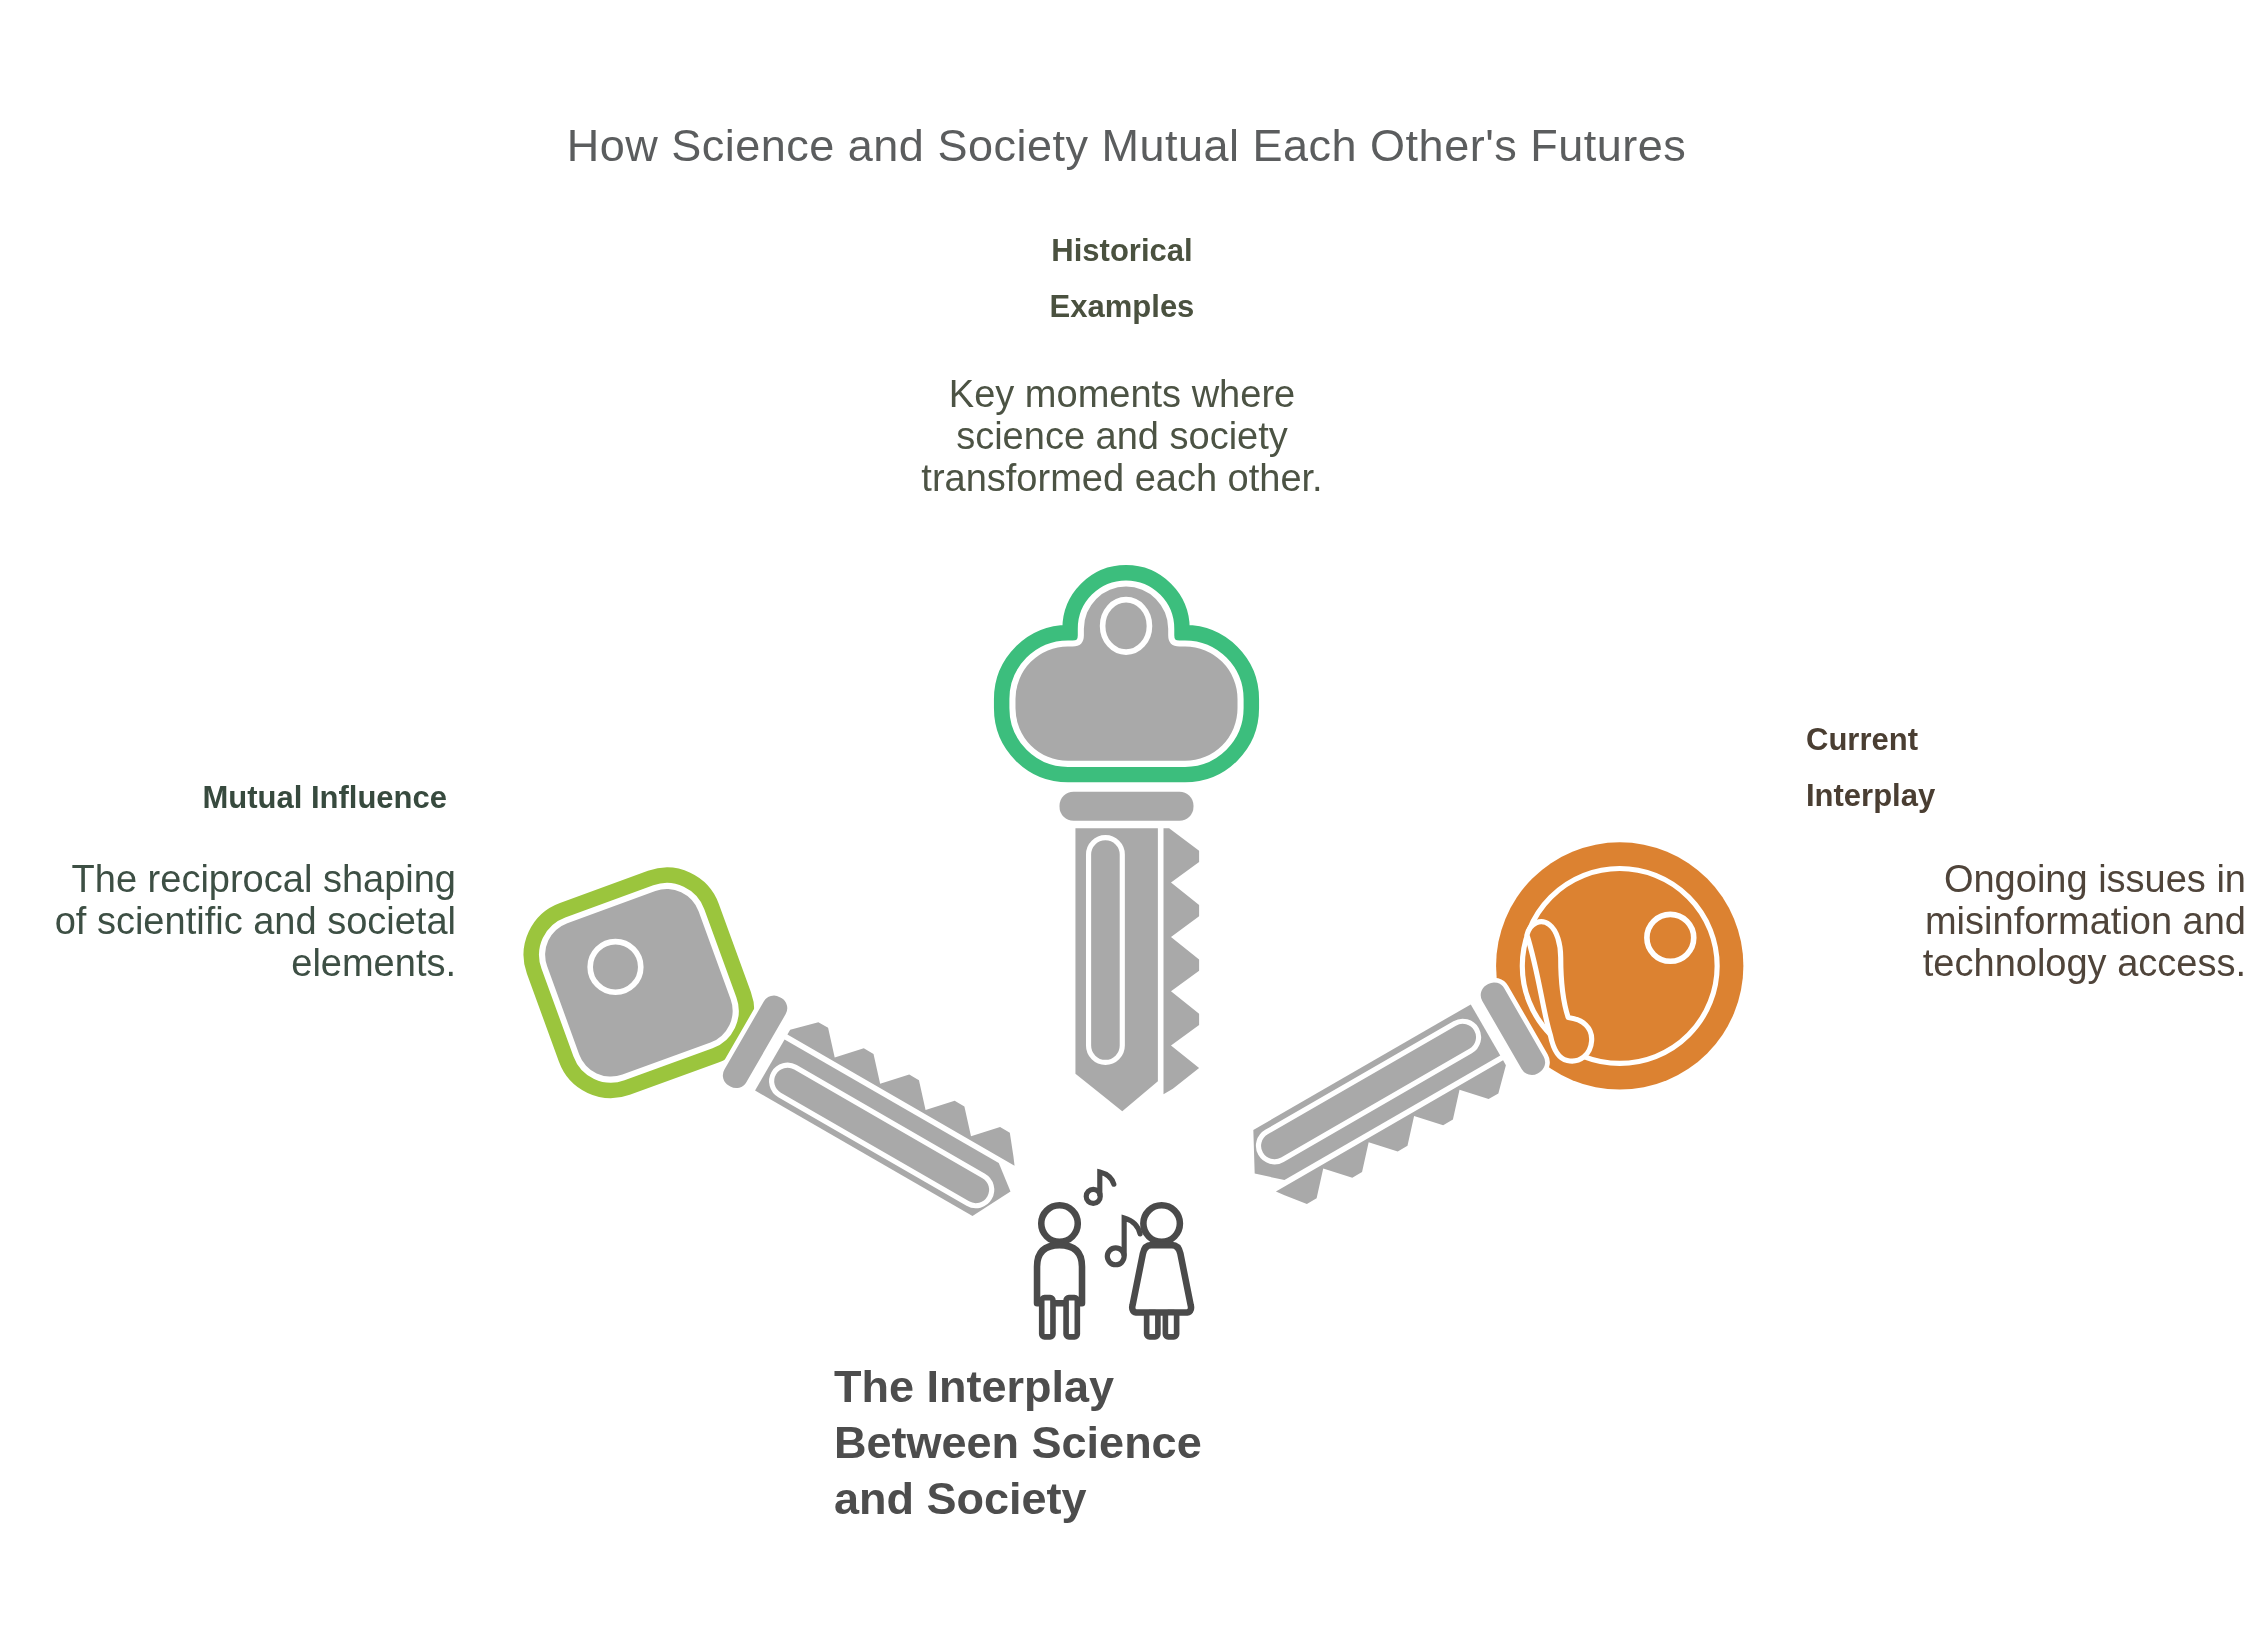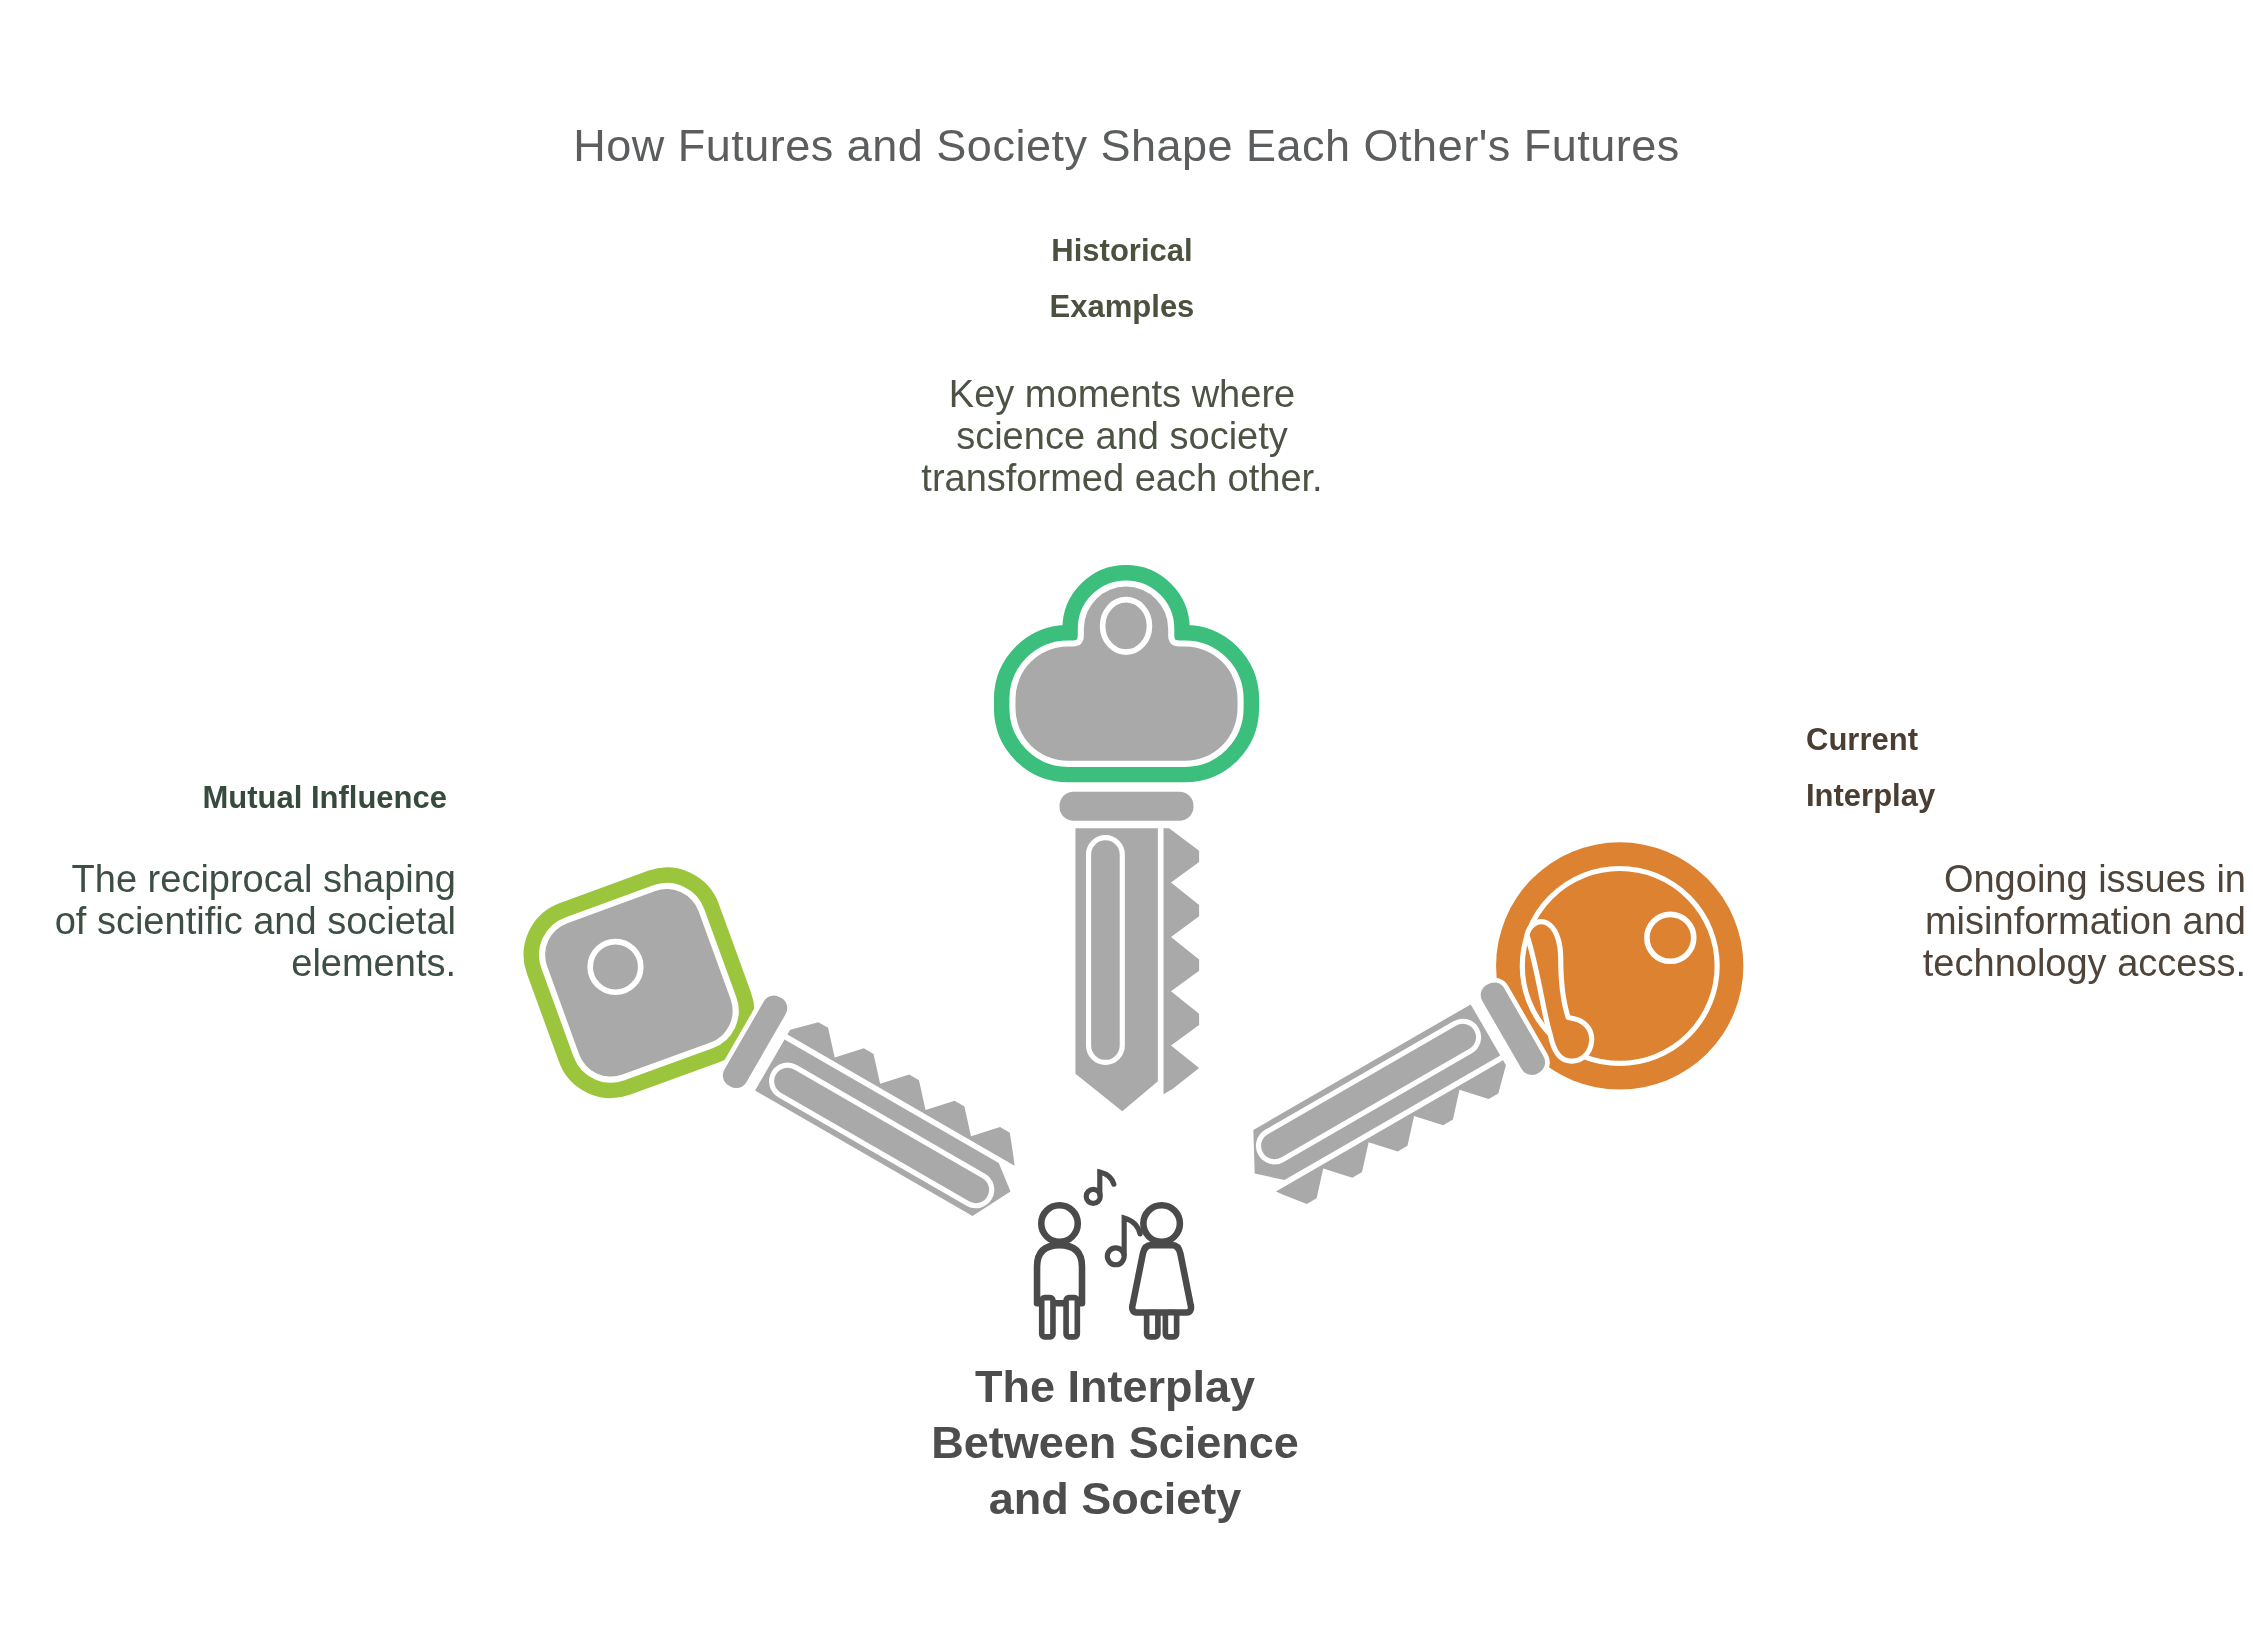--- a/index.html
+++ b/index.html
@@ -19,21 +19,21 @@
     letter-spacing:0.5px;
   }
   .node-heading{font-weight:700;font-size:31px;line-height:56px;}
   .node-desc{font-weight:400;font-size:38px;line-height:42px;}
   #hist-heading{left:841px;top:223px;width:562px;text-align:center;color:var(--c-historical-heading,#4a513f);}
   #hist-desc{left:841px;top:373px;width:562px;text-align:center;color:var(--c-historical-body,#4c5344);}
   #mutual-heading{left:0;top:770px;width:447px;text-align:right;color:var(--c-mutual-heading,#374a3e);}
   #mutual-desc{left:9px;top:858px;width:447px;text-align:right;color:var(--c-mutual-body,#3d4f44);}
   #current-heading{left:1806px;top:712px;width:440px;text-align:left;color:var(--c-current-heading,#4a3e32);}
   #current-desc{left:1806px;top:858px;width:440px;text-align:right;color:var(--c-current-body,#4f443a);}
-  #center-heading{left:834px;top:1359px;width:562px;text-align:center;font-size:45px;color:var(--c-center-heading,#4d4d4d);}
+  #center-heading{left:834px;top:1359px;width:562px;text-align:left;font-size:45px;color:var(--c-center-heading,#4d4d4d);}
   svg{position:absolute;left:0;top:0;}
   .fill-gray{fill:var(--c-key-gray,#a9a9a9);}
   .band-emerald{fill:none;stroke:var(--c-emerald,#3cbe7d);stroke-width:46;stroke-linejoin:round;}
   .band-lime{fill:none;stroke:var(--c-lime,#9bc53d);stroke-width:46;stroke-linejoin:round;}
   .band-white{fill:none;stroke:var(--c-key-outline-white,#fff);stroke-width:13;stroke-linejoin:round;}
   .fill-orange{fill:var(--c-orange,#dc8231);}
   .inner-line{fill:none;stroke:var(--c-key-outline-white,#fff);stroke-width:5.5;}
   .hole{fill:none;stroke:var(--c-key-outline-white,#fff);stroke-width:6;}
   .groove{fill:none;stroke:var(--c-key-outline-white,#fff);stroke-width:5.5;}
   .collar{fill:var(--c-key-gray,#a9a9a9);stroke:var(--c-key-outline-white,#fff);stroke-width:5;}
@@ -105,21 +105,21 @@
         <circle class="note" cx="1167" cy="1277" r="7.5"></circle>
         <path class="note" d="M 1174 1275 L 1174 1251 Q 1186 1254 1189 1264"></path>
       </g>
       <g>
         <circle class="note" cx="1191" cy="1341" r="9"></circle>
         <path class="note" d="M 1200 1339 L 1200 1300 Q 1214 1304 1217 1317"></path>
       </g>
     </g>
   </svg>
 
-  <div class="txt" id="title">How Futures and Society Shape Each Other's Futures</div>
+  <div class="txt" id="title">How Science and Society Mutual Each Other's Futures</div>
 
   <div class="txt node-heading" id="hist-heading">Historical
 Examples</div>
   <div class="txt node-desc" id="hist-desc">Key moments where
 science and society
 transformed each other.</div>
 
   <div class="txt node-heading" id="mutual-heading">Mutual Influence</div>
   <div class="txt node-desc" id="mutual-desc">The reciprocal shaping
 of scientific and societal

